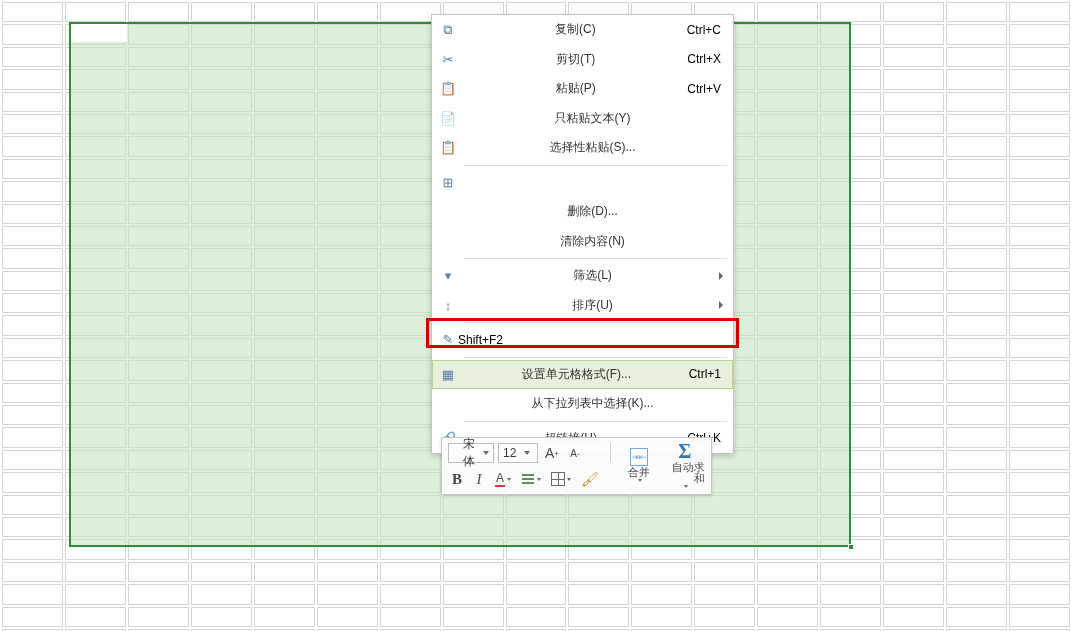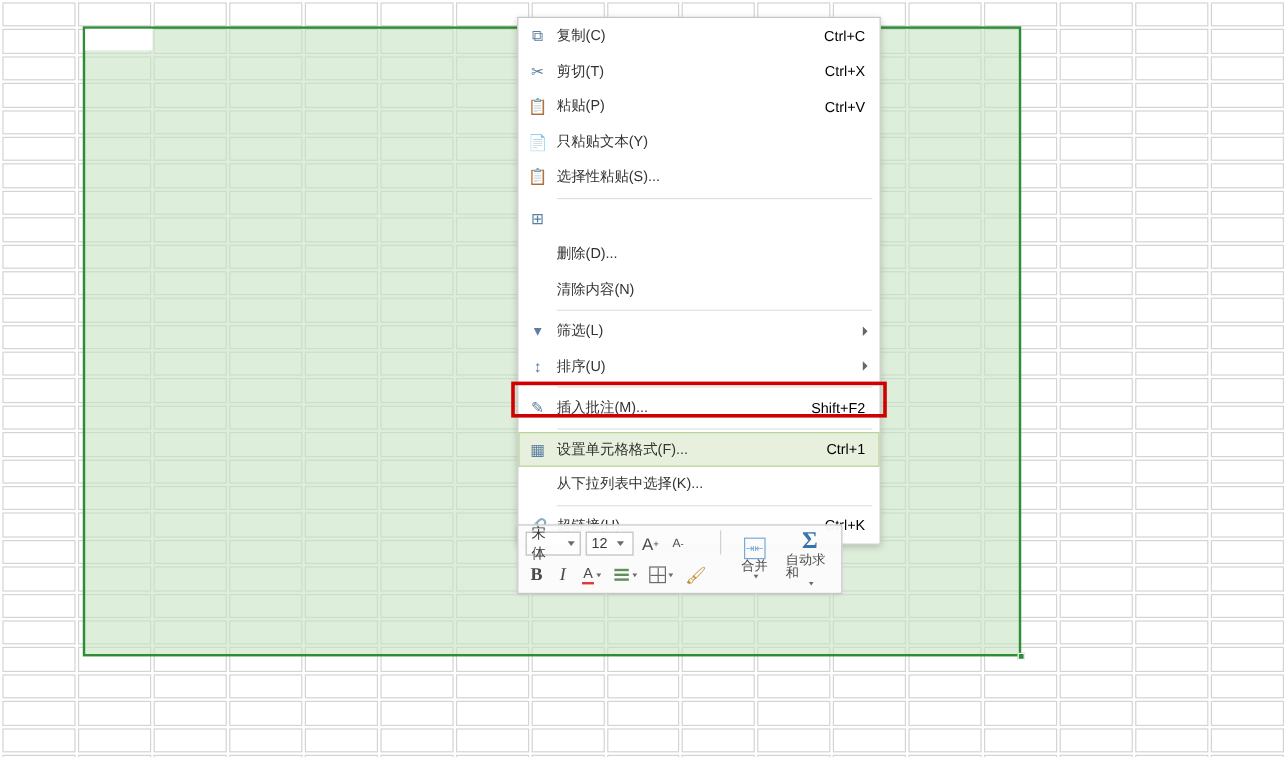--- a/index.html
+++ b/index.html
@@ -79,20 +79,21 @@
     text-align: center;
     color: #5b7ea1;
     font-size: 13px;
     flex-shrink: 0;
   }
   .menu-label {
     flex: 1;
     padding-left: 6px;
     color: #333;
     font-size: 12px;
+    text-align: center;
   }
   .menu-shortcut {
     color: #000000;
     font-size: 12px;
     padding-right: 6px;
   }
   .menu-sep {
     height: 1px;
     background: #e0e0e0;
     margin: 2px 6px 2px 32px;
@@ -794,21 +795,20 @@
       <span class="menu-shortcut"></span>
     </div>
     <div class="menu-item has-sub">
       <span class="menu-icon">↕</span>
       <span class="menu-label">排序(U)</span>
       <span class="menu-shortcut"></span>
     </div>
     <div class="menu-sep"></div>
     <div class="menu-item">
       <span class="menu-icon">✎</span>
-      <span class="menu-label">插入批注(M)...</span>
       <span class="menu-shortcut">Shift+F2</span>
     </div>
     <div class="menu-sep"></div>
     <div class="menu-item hovered">
       <span class="menu-icon">▦</span>
       <span class="menu-label">设置单元格格式(F)...</span>
       <span class="menu-shortcut">Ctrl+1</span>
     </div>
     <div class="menu-item">
       <span class="menu-icon"></span>
@@ -818,21 +818,21 @@
     <div class="menu-sep"></div>
     <div class="menu-item">
       <span class="menu-icon">🔗</span>
       <span class="menu-label">超链接(H)...</span>
       <span class="menu-shortcut">Ctrl+K</span>
     </div>
   </div>
 
 <div class="highlight-box" style="left:426px; top:318px; width:313px; height:30px;"></div>
 
-<div class="mini-toolbar" style="left:431px; top:437px;">
+<div class="mini-toolbar" style="left:441px; top:437px;text-align:right;">
   <div style="display:flex; align-items:stretch; gap:6px;">
     <div>
       <div class="tb-row">
         <div class="tb-select" style="width:46px;">
           <span>宋体</span>
         </div>
         <div class="tb-select" style="width:40px;">
           <span>12</span>
         </div>
         <div class="tb-btn">

